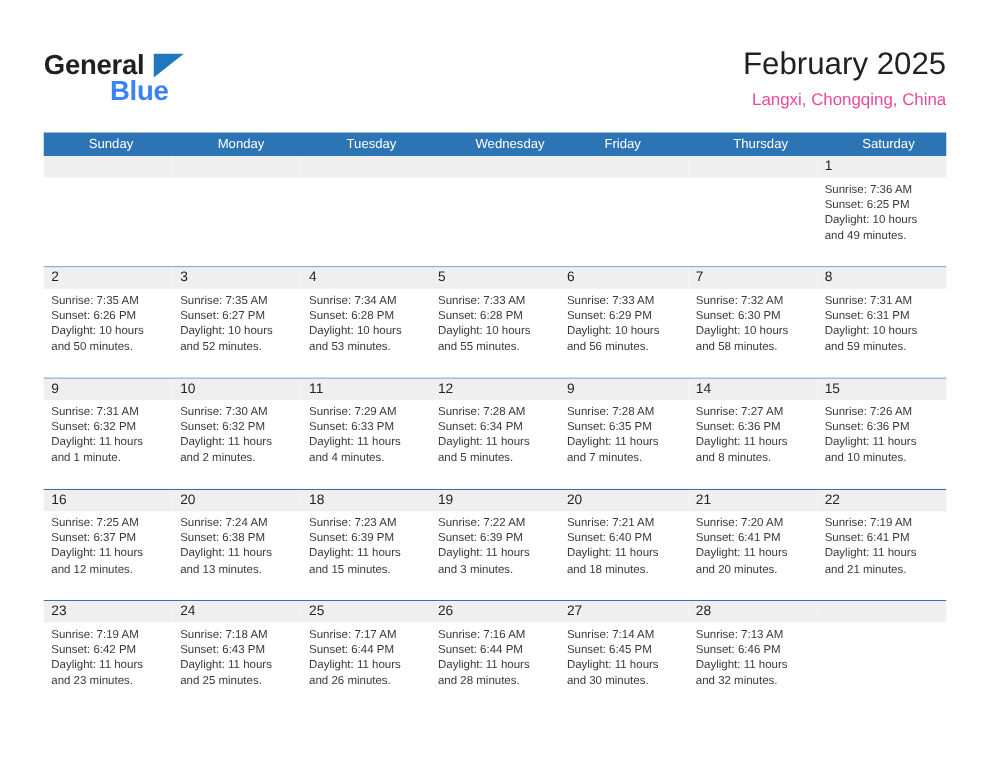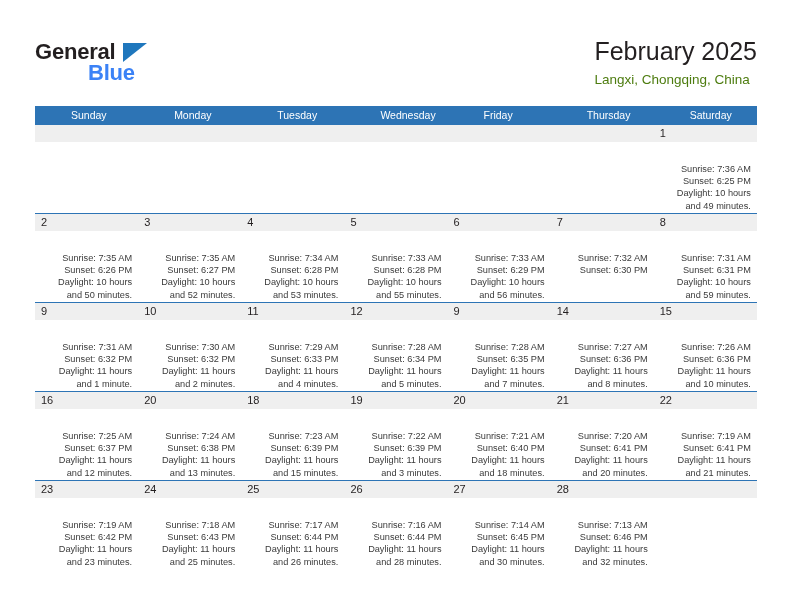--- a/index.html
+++ b/index.html
@@ -61,31 +61,31 @@
     top: 21px;
     font-size: 22px;
     letter-spacing: -0.2px;
     color: #3b82f6;
     font-family: "Liberation Sans", sans-serif;
   }
   .title-block {
     position: absolute;
     right: 35px;
     top: 36px;
-    text-align: left;
+    text-align: right;
   }
   .cal-title {
     font-size: 25px;
     color: #231f20;
     line-height: 30px;
     white-space: nowrap;
   }
   .cal-subtitle {
     font-size: 13.5px;
-    color: #4d7c0f;
+    color: #ec4899;
     line-height: 20px;
     margin-top: 4px;
     white-space: nowrap;
   }
 
   
   .calendar {
     position: absolute;
     left: 35px;
     top: 106px;
@@ -129,25 +129,24 @@
     font-size: 11px;
     line-height: 17px;
     padding-left: 6px;
     color: #231f20;
     box-sizing: border-box;
   }
   .cell.empty .cell-daynum {
     background: #efefef;
   }
   .cell-body {
-    padding: 21px 6px 0 6px;
+    padding: 3px 6px 0 6px;
     font-size: 9.2px;
     line-height: 12.2px;
     color: #3a3a3a;
-    text-align: right;
   }
   .cell-body div {
     white-space: nowrap;
   }
   .cell-body .wrap {
     white-space: normal;
   }
 </style>
 </head>
 <body>
@@ -244,20 +243,21 @@
               <div>Sunrise: 7:33 AM</div>
               <div>Sunset: 6:29 PM</div>
               <div class="wrap">Daylight: 10 hours and 56 minutes.</div>
             </div>
           </div>
           <div class="cell">
             <div class="cell-daynum">7</div>
             <div class="cell-body">
               <div>Sunrise: 7:32 AM</div>
               <div>Sunset: 6:30 PM</div>
+              <div class="wrap">Daylight: 10 hours and 58 minutes.</div>
             </div>
           </div>
           <div class="cell">
             <div class="cell-daynum">8</div>
             <div class="cell-body">
               <div>Sunrise: 7:31 AM</div>
               <div>Sunset: 6:31 PM</div>
               <div class="wrap">Daylight: 10 hours and 59 minutes.</div>
             </div>
           </div>

